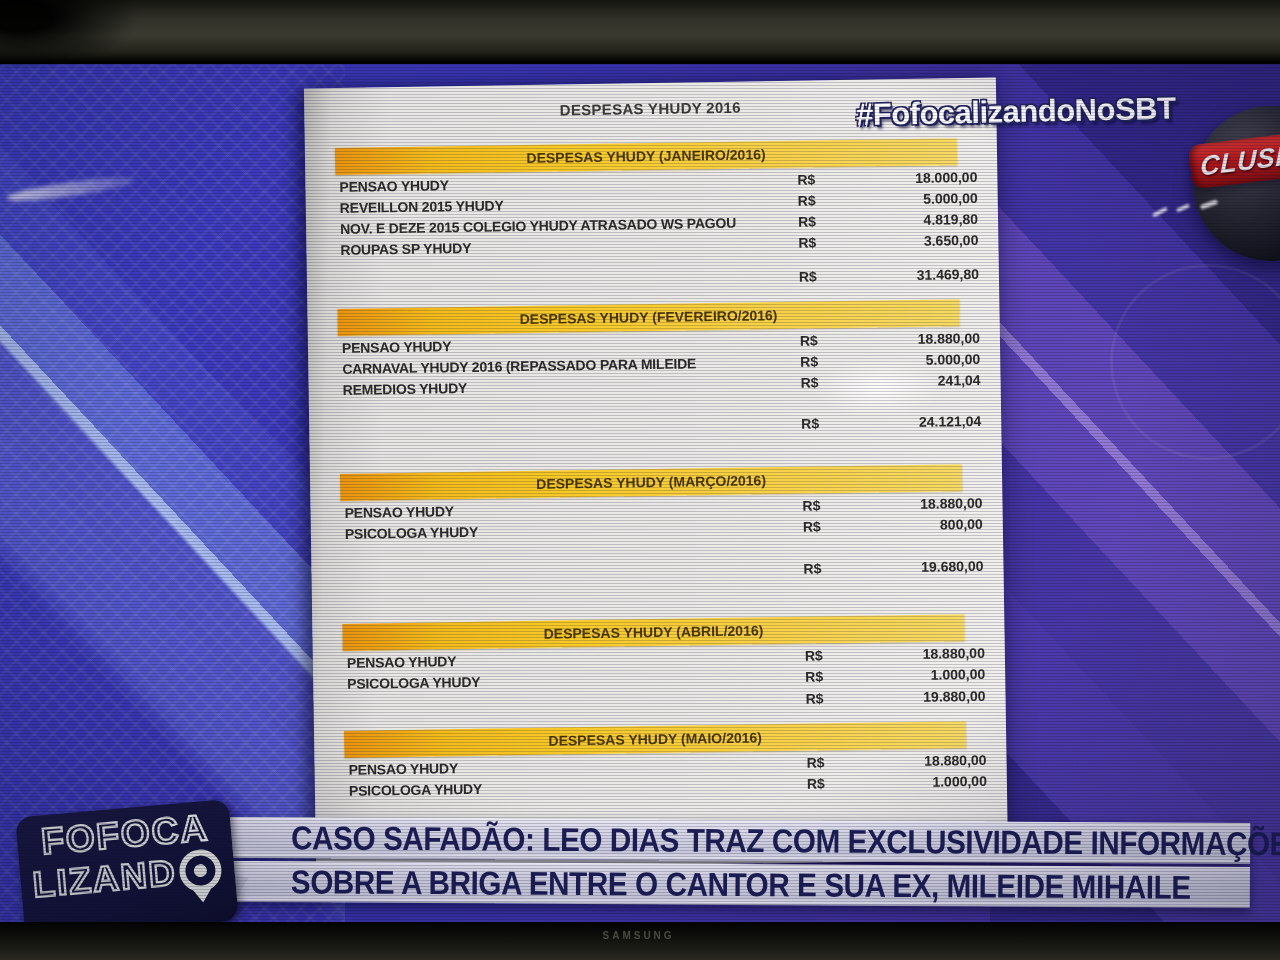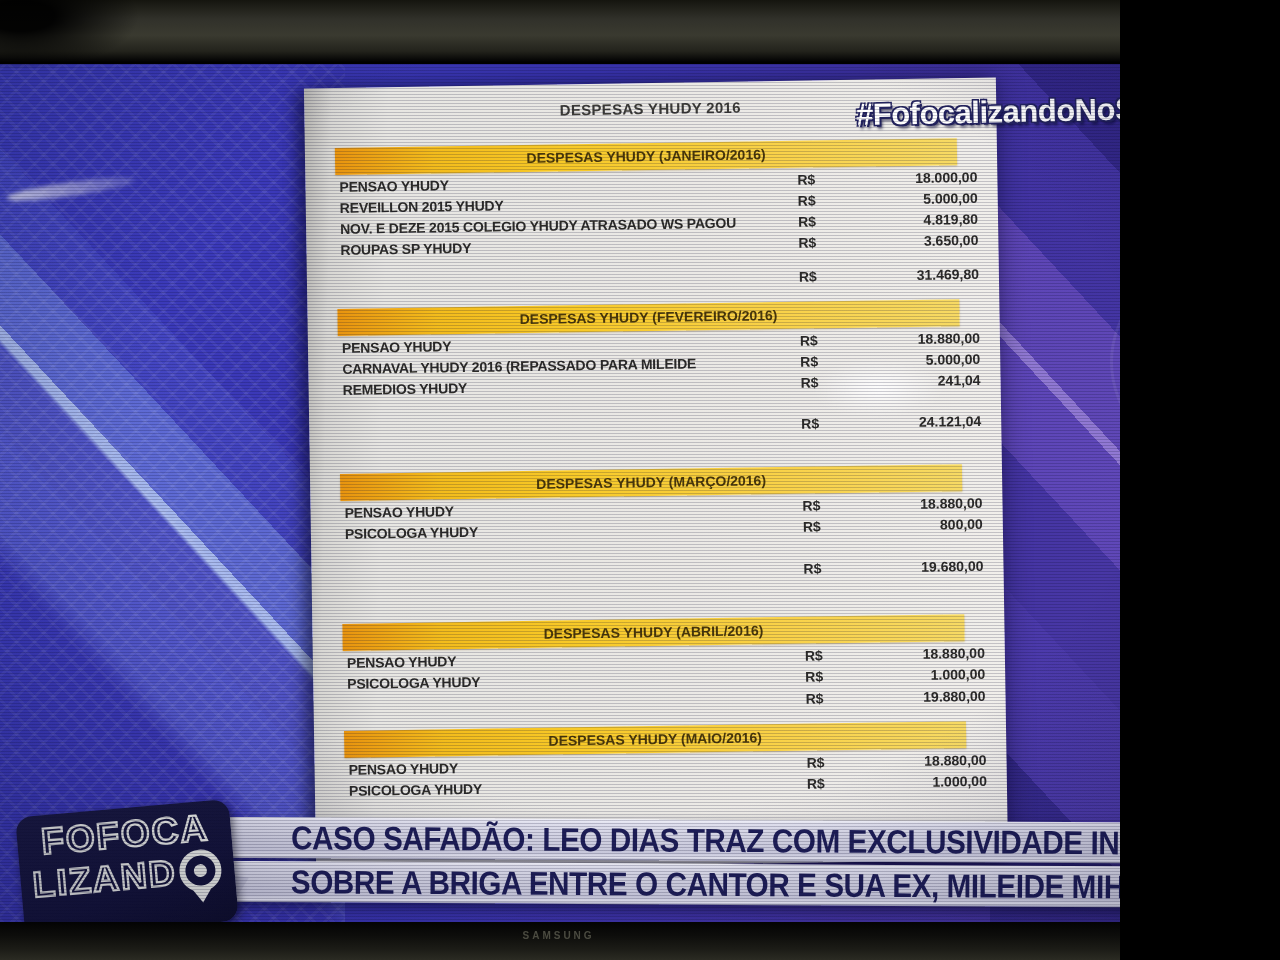--- a/index.html
+++ b/index.html
@@ -1,16 +1,16 @@
 <!DOCTYPE html>
 <html style="--header_bar: #f8ca28; --header_bar_left: #e8940f; --ticker_bg: #d6d6e6; --ticker_text: #1e1e58; --badge_red: #c41a1a; --background_blue: #3a36b0; --background_purple: #4a3aa8; --logo_bg: #14143a;"><head>
 <meta charset="utf-8">
 <style>
   html,body{margin:0;padding:0;background:#000;}
-  .photo{position:relative;width:1120px;height:960px;overflow:hidden;background:#000;
+  .photo{position:relative;width:1280px;height:960px;overflow:hidden;background:#000;
          font-family:"Liberation Sans",sans-serif;}
 
   
   .bezel-top{position:absolute;left:0;top:0;width:100%;height:64px;z-index:40;
     background:linear-gradient(180deg,#15150f 0%,#31312a 30%,#3a3a30 55%,#23231c 80%,#000 97%);}
   .bezel-top::before{content:'';position:absolute;left:-30px;top:-20px;width:170px;height:90px;
     background:radial-gradient(ellipse at 30% 40%,rgba(0,0,0,.95) 20%,rgba(0,0,0,0) 70%);}
   .bezel-bottom{position:absolute;left:0;top:922px;width:100%;height:38px;z-index:40;
     background:linear-gradient(180deg,#030303 0%,#0d0d0b 35%,#1b1b16 70%,#2b2b23 100%);}
   .brand{position:absolute;left:50%;top:8px;transform:translateX(-52%);

